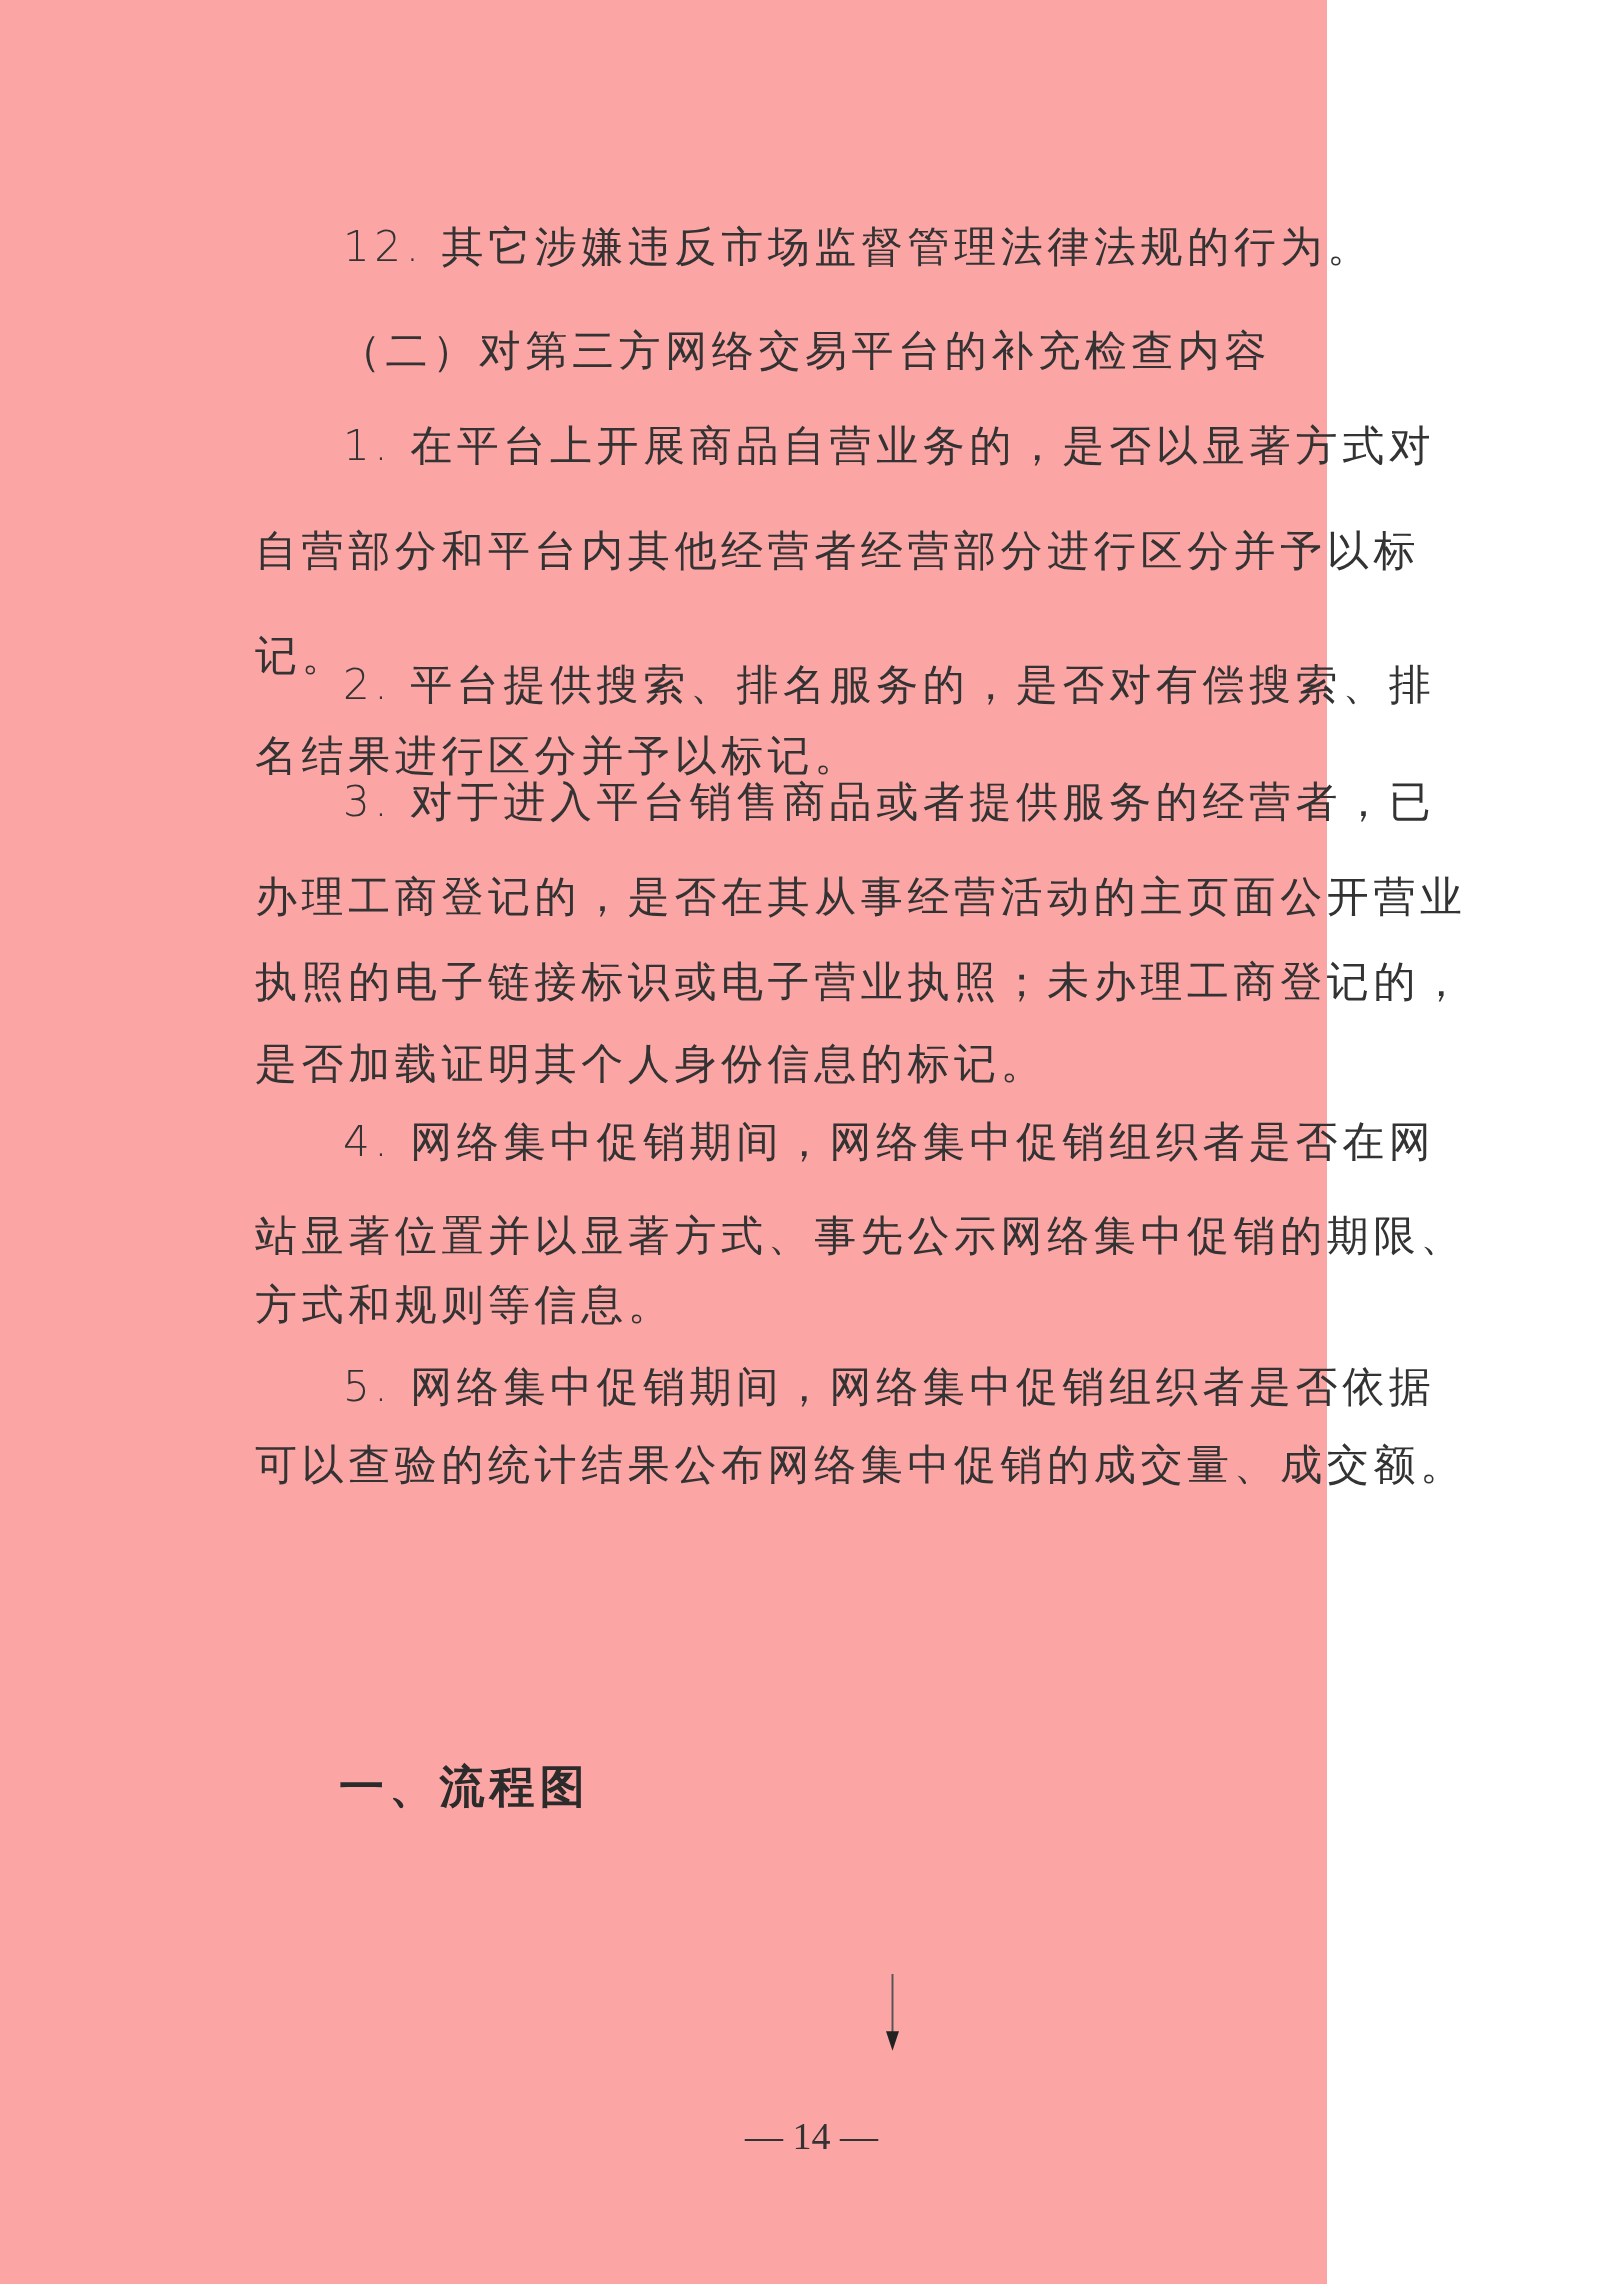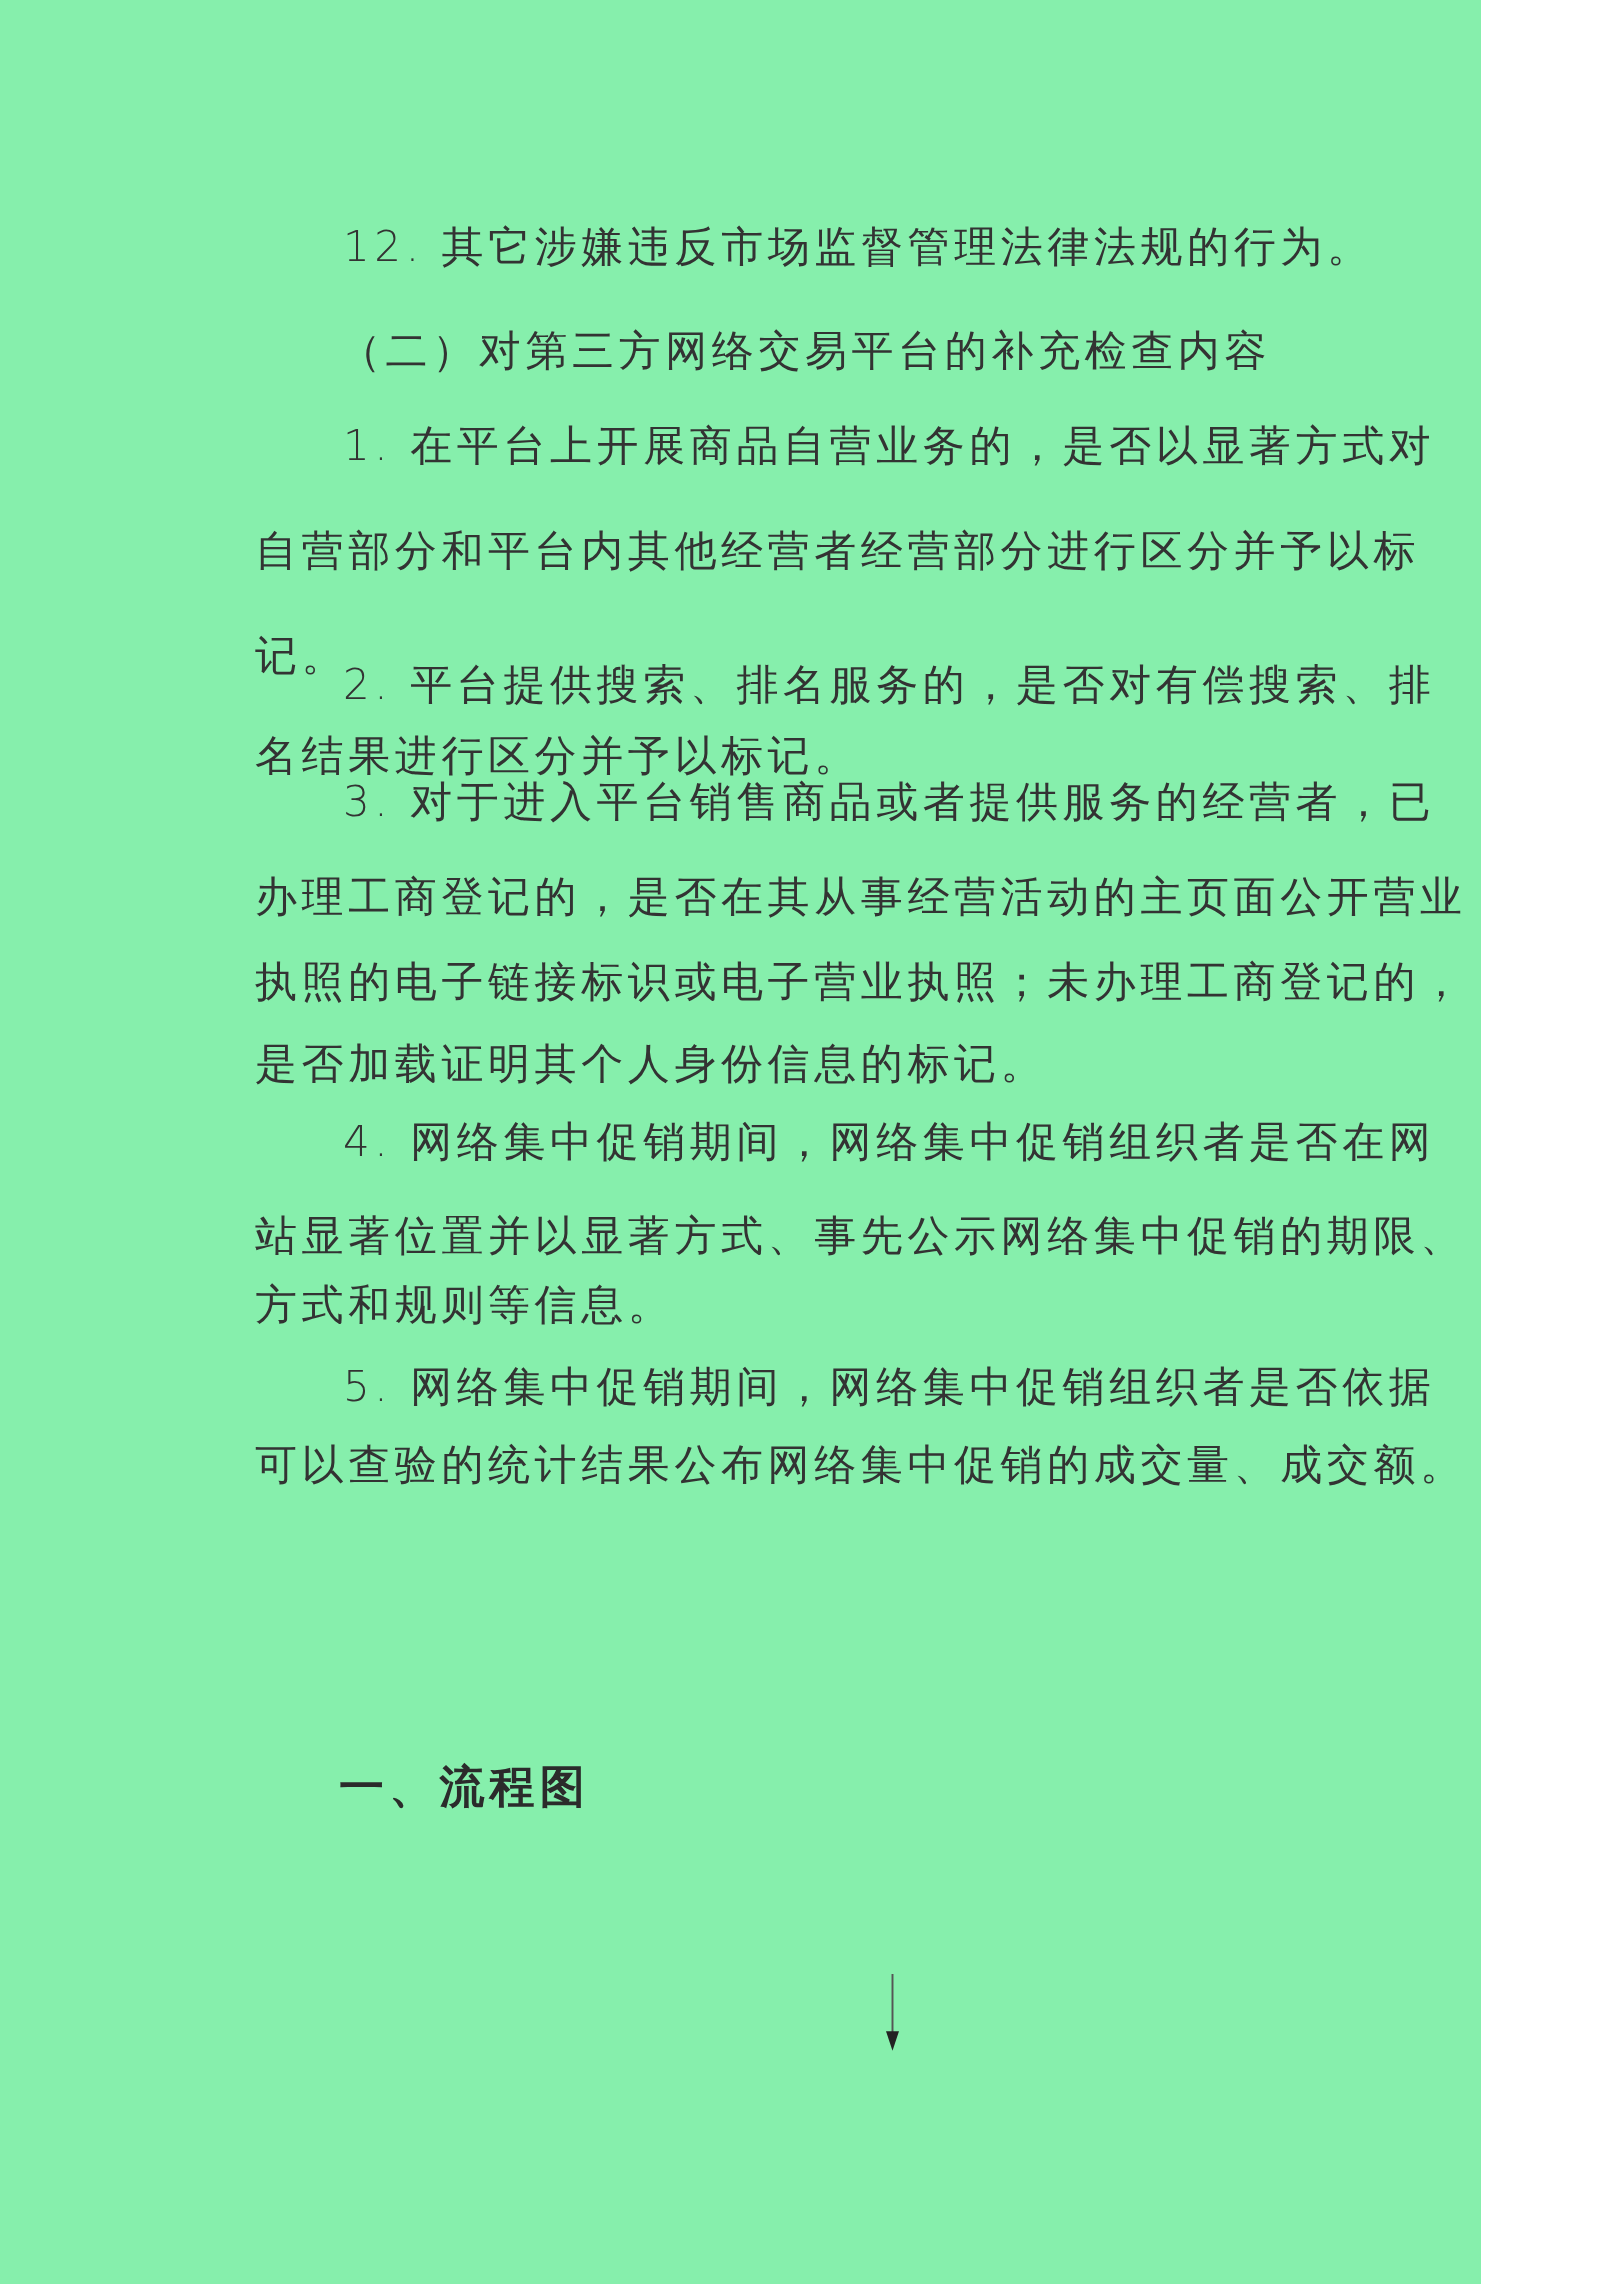--- a/index.html
+++ b/index.html
@@ -1,21 +1,21 @@
 <!DOCTYPE html>
 <html style="font-size:10.4px"><head>
 <meta charset="utf-8">
 <style>
   html, body { margin: 0; padding: 0; background: #ffffff; }
   body {
     width: 1623px; height: 2284px; position: relative; overflow: hidden;
     font-family: "DejaVu Sans", "Liberation Sans", sans-serif;
     color: #2a2a2a;
   }
-  .page { position: absolute; left: 0; top: 0; width: 1481px; height: 2284px; background: #86efac; }
+  .page { position: absolute; left: 0; top: 0; width: 1327px; height: 2284px; background: #fca5a5; }
   .line {
     position: absolute; left: 255px; white-space: nowrap;
     font-size: 42px; line-height: 52px; letter-spacing: 4.6px;
     font-weight: 300; color: #333;
   }
   .indent { left: 343px; }
   .title {
     position: absolute; left: 0; width: 1623px; text-align: center; top: 1592px;
     font-size: 39px; letter-spacing: 5.2px; font-weight: bold; color: #2b2b2b;
   }
@@ -68,14 +68,15 @@
   </div>
 
 
   <div class="heading">一、流程图</div>
 
   <svg class="arrow" viewBox="0 0 32 120">
     <line x1="16" y1="0" x2="16" y2="95" stroke="#555" stroke-width="3"></line>
     <polygon points="6,88 26,88 16,118" fill="#222"></polygon>
   </svg>
 
+  <div class="page-number">— 14 —</div>
 </div>
 
 
 </body></html>

